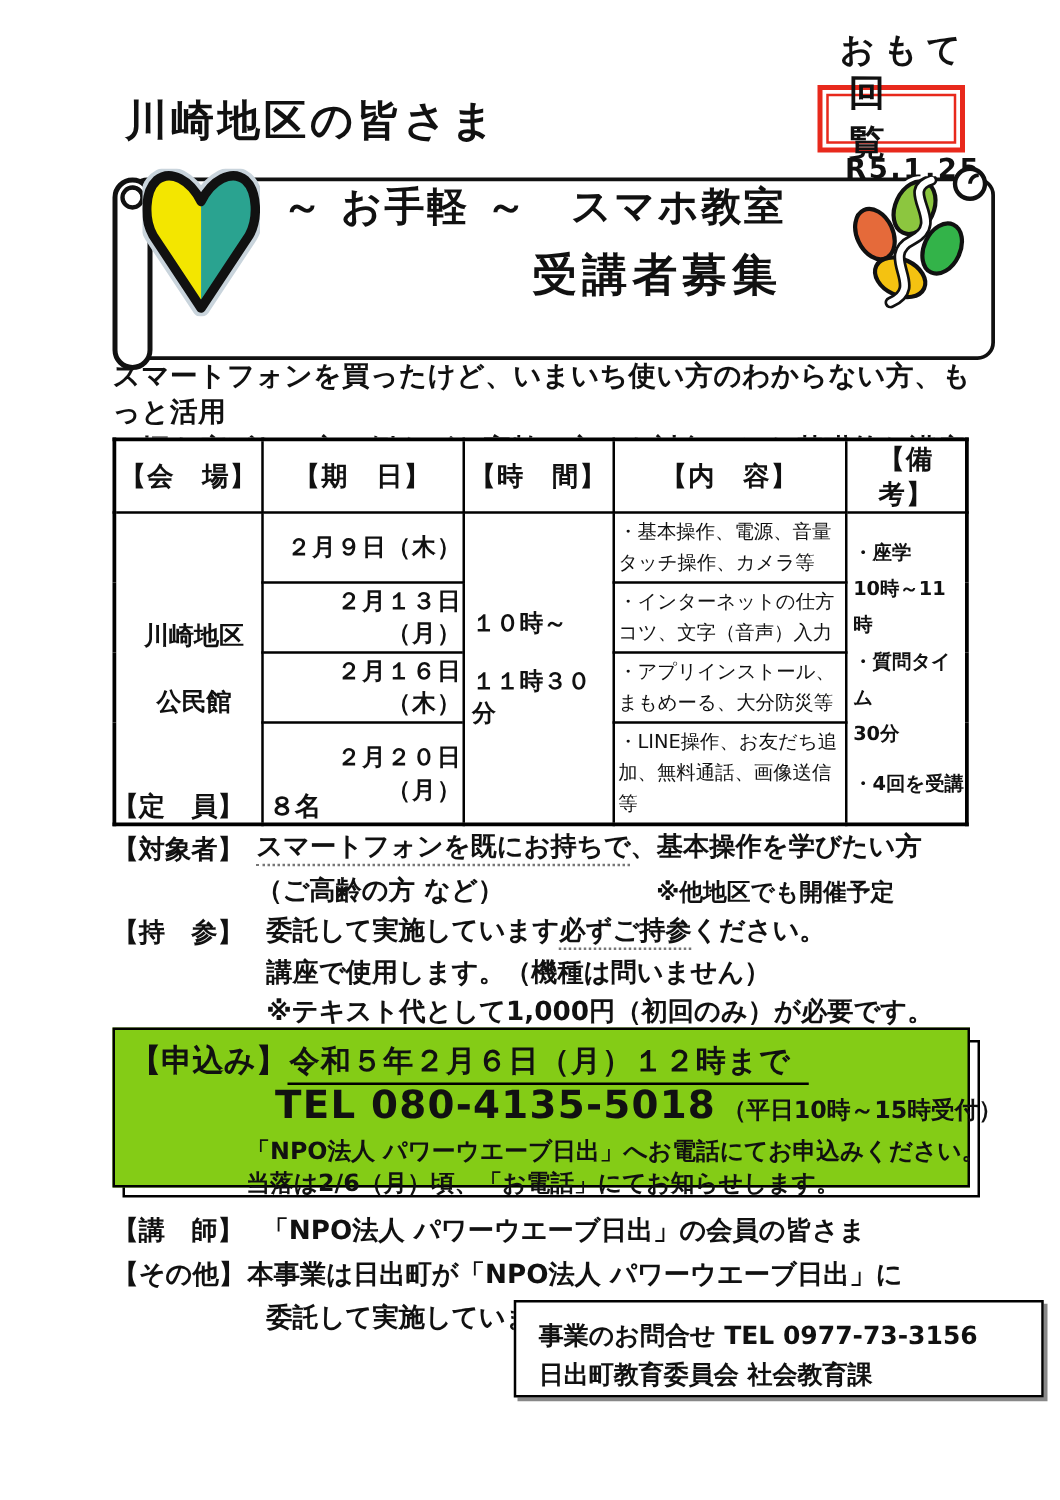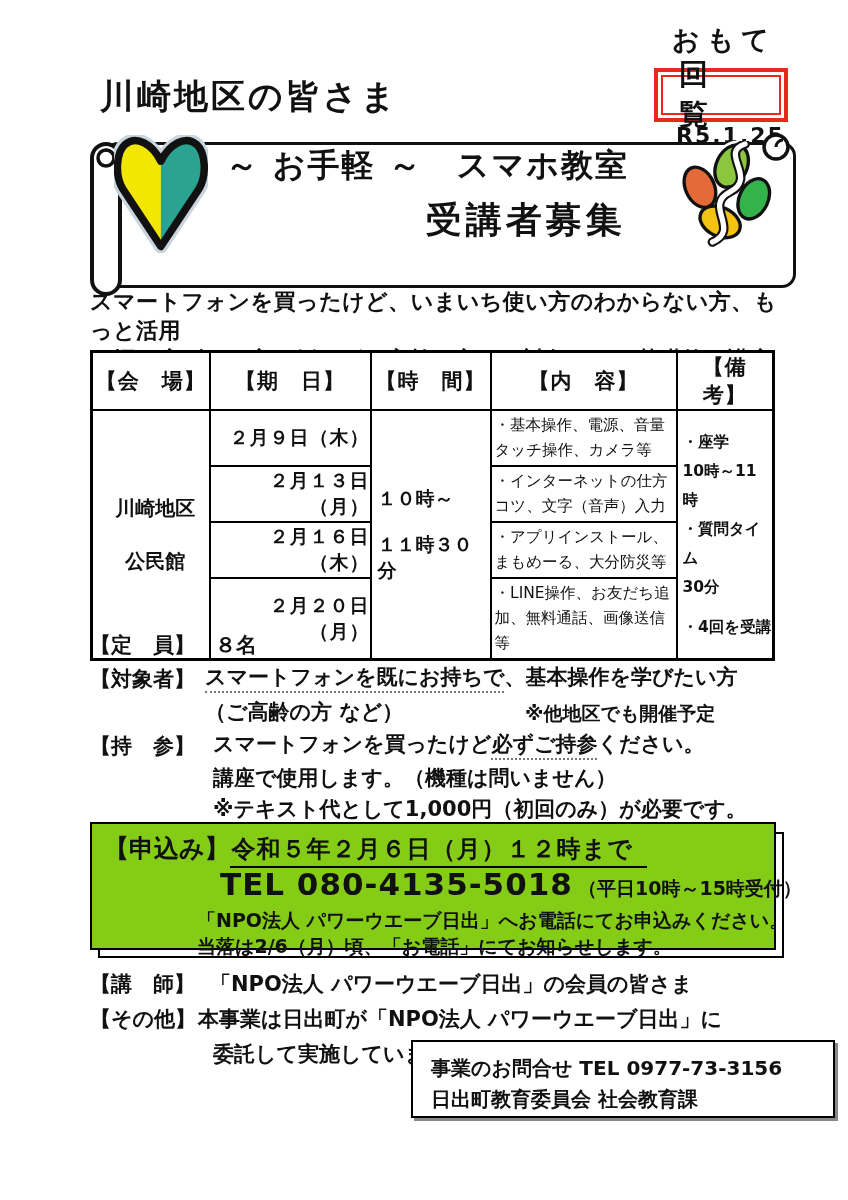--- a/index.html
+++ b/index.html
@@ -8,21 +8,21 @@
     width:848px; height:1200px; position:relative;
     font-family:"DejaVu Sans","Liberation Sans",sans-serif;
     color:#111; overflow:hidden;
   }
   .abs { position:absolute; }
   .b { font-weight:bold; }
 
   
   .omote { left:672px; top:22px; font-size:27px; font-weight:bold; letter-spacing:7px; }
   .kairan-box {
-    left:654px; top:68px; width:134px; height:54px;
+    left:654px; top:68px; width:118px; height:54px;
     border:4px solid #e8291c; background:#fff;
     display:flex; align-items:center; justify-content:center;
   }
   .kairan-inner {
     position:absolute; inset:3px; border:2px solid #e8291c;
     display:flex; align-items:center; justify-content:center;
   }
   .kairan-text { font-size:29px; font-weight:bold; letter-spacing:16px; padding-left:16px; }
   .rdate { left:676px; top:123px; font-size:22px; font-weight:bold; letter-spacing:2px; }
 
@@ -221,21 +221,21 @@
 
 <div class="abs lbl" style="left:90px;top:665px;">【対象者】</div>
 <div class="abs val" style="left:205px;top:663px;white-space:nowrap;">
   <span class="dotted-u">スマートフォンを既にお持ちで</span><span>、基本操作を学びたい方</span>
 </div>
 <div class="abs val" style="left:205px;top:698px;">（ご高齢の方 など）</div>
 <div class="abs b" style="left:525px;top:701px;font-size:19px;">※他地区でも開催予定</div>
 
 <div class="abs lbl" style="left:90px;top:732px;">【持　参】</div>
 <div class="abs val" style="left:213px;top:730px;white-space:nowrap;">
-  <span>スマートフォンを買ったけど</span><span class="dotted-u">必ずご持参</span><span>ください。</span>
+  <span>委託して実施しています</span><span class="dotted-u">必ずご持参</span><span>ください。</span>
 </div>
 <div class="abs val" style="left:213px;top:764px;">講座で使用します。（機種は問いません）</div>
 <div class="abs val" style="left:213px;top:795px;">※テキスト代として1,000円（初回のみ）が必要です。</div>
 
 <div class="abs app-shadow"></div>
 <div class="abs app-box">
   <div class="app-line1">
     <span>【申込み】</span><span class="app-deadline">令和５年２月６日（月）１２時まで</span>
   </div>
   <div class="app-line2">

